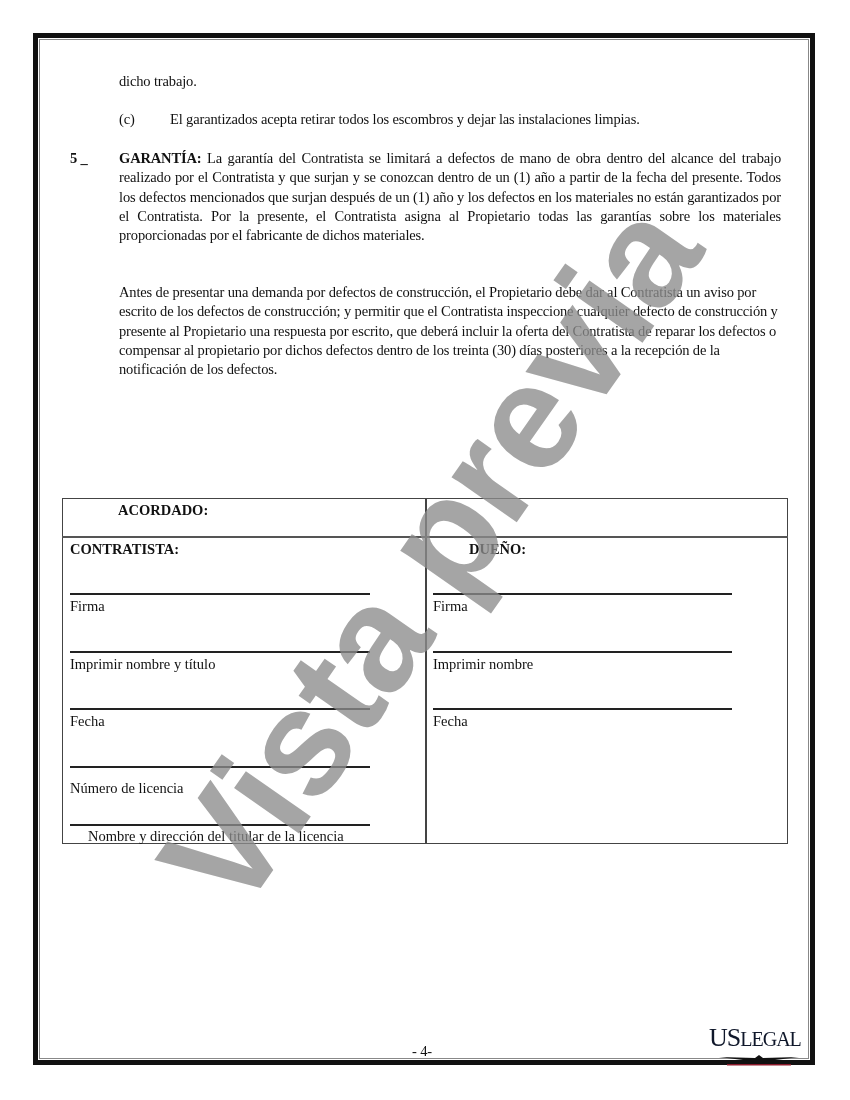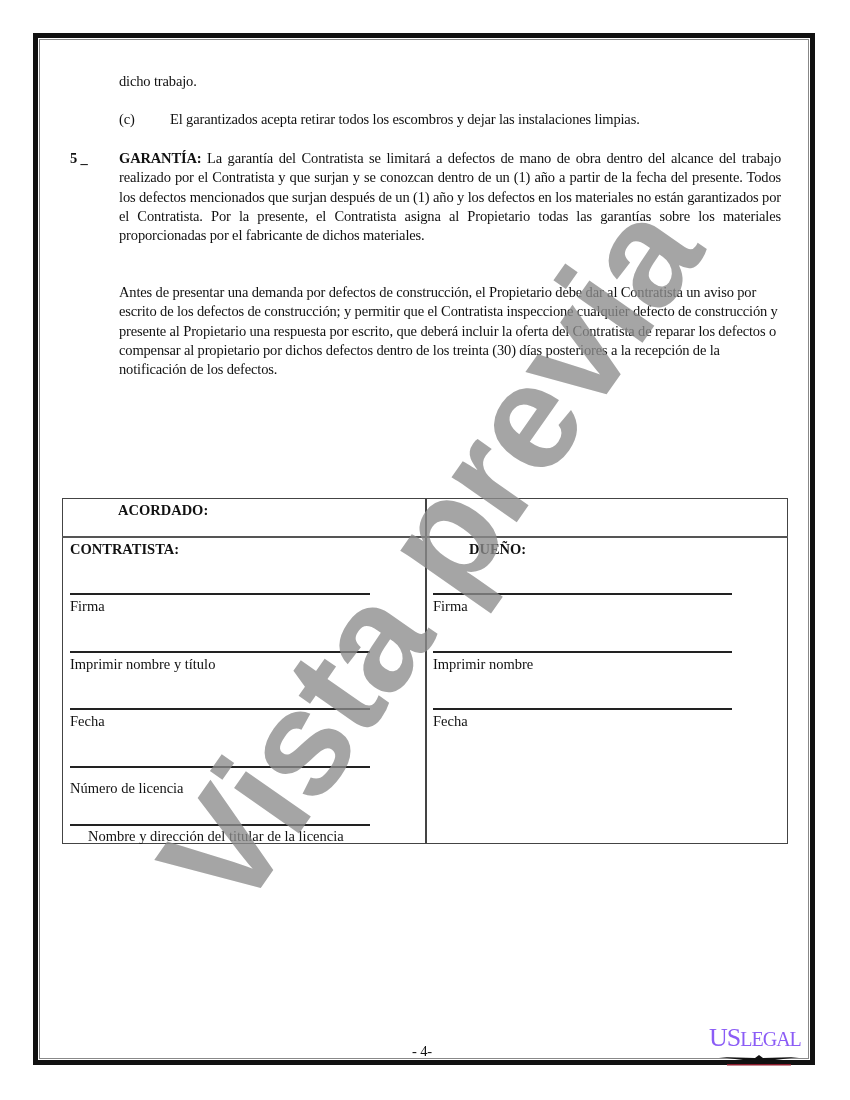--- a/index.html
+++ b/index.html
@@ -18,21 +18,21 @@
   .hline { position:absolute; left:62px; top:536px; width:726px; height:2px; background:#555; }
   .sigline { position:absolute; height:1.5px; background:#222; }
   .lbl { position:absolute; font-size:14.5px; line-height:18px; }
   .watermark { position:absolute; left:-70px; top:470px; width:1000px; text-align:center;
                transform:rotate(-55deg); transform-origin:50% 50%;
                font-family:"Liberation Sans", "DejaVu Sans", sans-serif; font-weight:bold;
                font-size:150px; color:rgba(140,140,140,0.78); letter-spacing:-2px;
                white-space:nowrap; pointer-events:none; }
   .footer-page { position:absolute; left:412px; top:1042px; font-size:14.5px; }
   .logo { position:absolute; left:709px; top:1025px; width:112px; height:42px; }
-  .logo-text { font-family:"Liberation Serif", serif; color:#8b5cf6; font-size:26px;
+  .logo-text { font-family:"Liberation Serif", serif; color:#0f172a; font-size:26px;
                letter-spacing:-1px; line-height:26px; }
   .logo-sm { font-size:20px; }
 </style>
 </head>
 <body>
 
 <div class="page-border"></div>
 
 <div class="txt" style="left:119px; top:72px;">dicho trabajo.</div>
 

